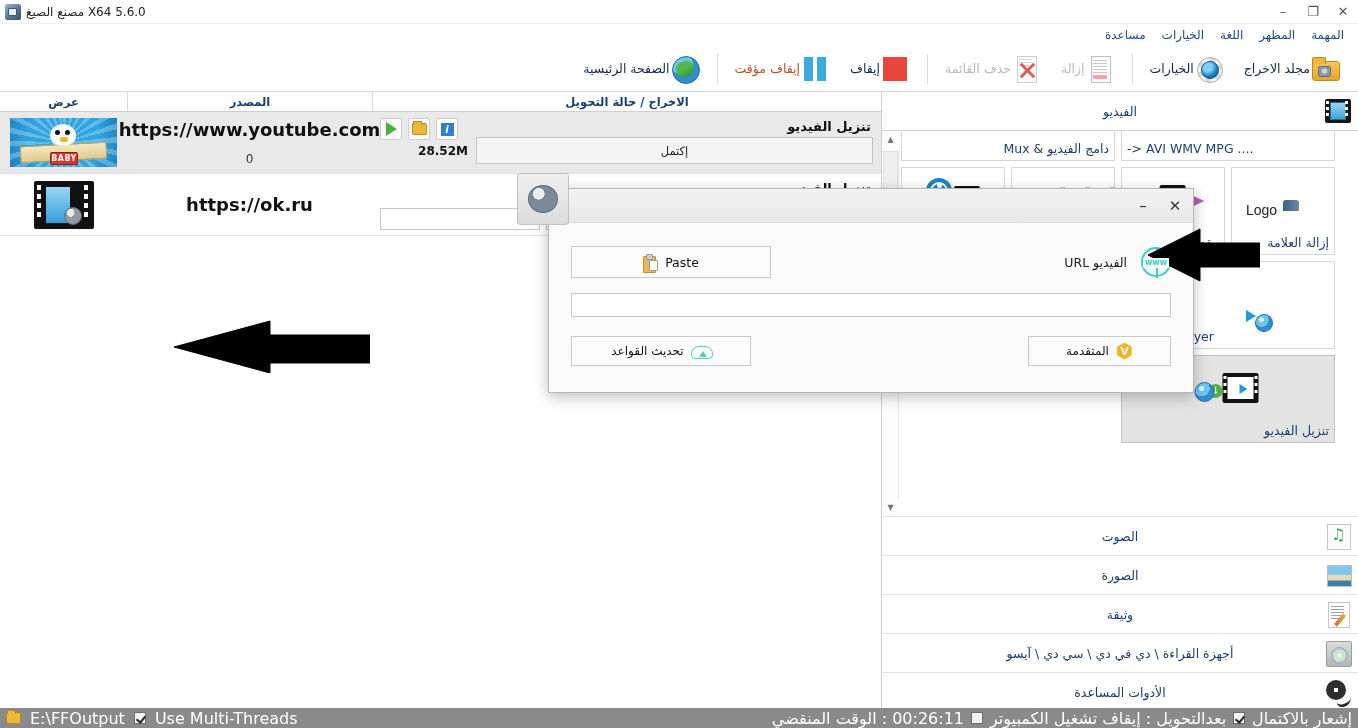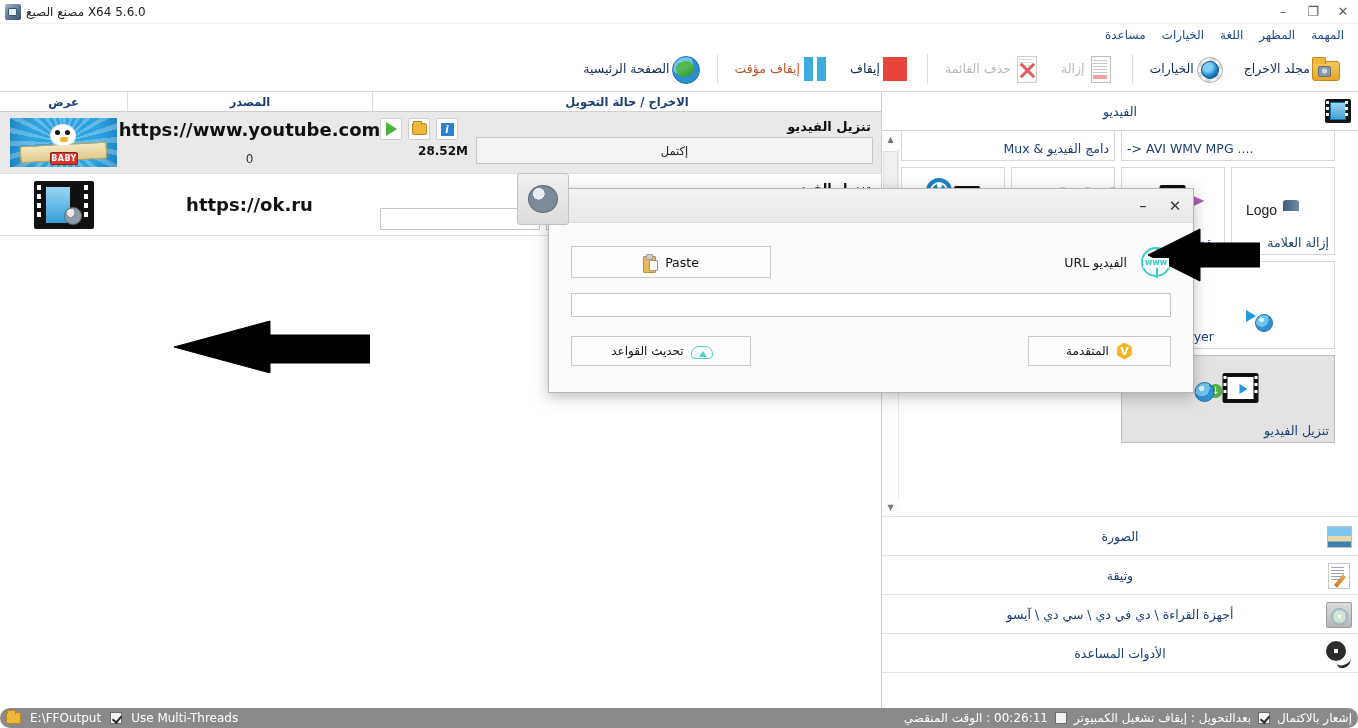--- a/index.html
+++ b/index.html
@@ -509,21 +509,21 @@
     content:""; position:absolute; left:5px; top:5px; width:9px; height:2px; background:#2f9fe0;
     transform:rotate(-48deg);
   }
 
   
   .arrow-svg { position:absolute; pointer-events:none; }
 
   
   .statusbar {
     position:absolute; left:0; bottom:0; width:100%; height:20px; background:#8a8a8a;
-    display:flex; align-items:center; color:#fff; font-size:12px; direction:ltr; padding:0 6px;border-radius:10px;
+    display:flex; align-items:center; color:#fff; font-size:16px; direction:ltr; padding:0 6px;
   }
   .sb-left { display:flex; align-items:center; gap:9px; }
   .sb-folder {
     width:15px; height:12px; background:#efb73e; border:1px solid #b7891d; border-radius:1px 2px 2px 2px;
     position:relative; flex:none;
   }
   .sb-folder::before { content:""; position:absolute; left:0; top:-3px; width:7px; height:3px; background:#efb73e; border:1px solid #b7891d; border-bottom:none; }
   .cbx {
     width:12px; height:12px; background:#f2f2f2; border:1px solid #6d6d6d; position:relative; flex:none;
     display:inline-block; vertical-align:middle;
@@ -721,20 +721,24 @@
                   <span class="globe-sm" style="position:relative;width:20px;height:20px;margin-left:-3px;margin-top:8px"></span>
                 </div>
               </div>
               <div class="tile-label">تنزيل الفيديو</div>
             </div>
 
           </div>
         </div>
       </div>
 
+      <div class="cat-row">
+        <span class="cat-ico ico-audio"></span>
+        <span class="cat-label">الصوت</span>
+      </div>
       <div class="cat-row">
         <span class="cat-ico ico-image"></span>
         <span class="cat-label">الصورة</span>
       </div>
       <div class="cat-row">
         <span class="cat-ico ico-doc">
             <i></i>
             <u></u>
           </span>
         <span class="cat-label">وثيقة</span>

